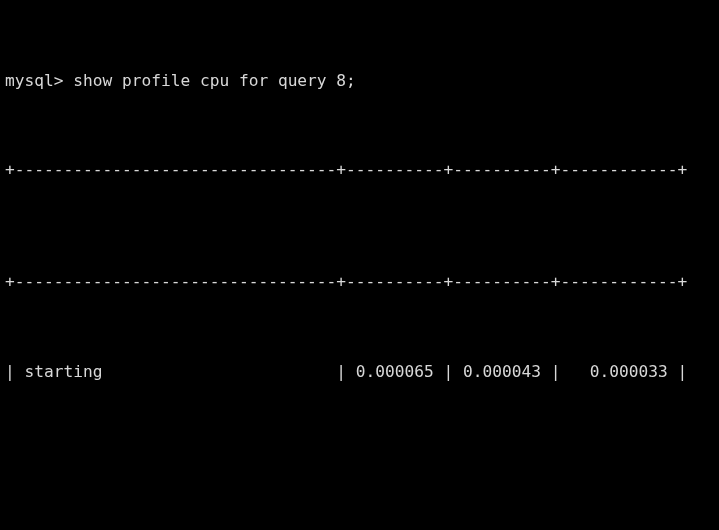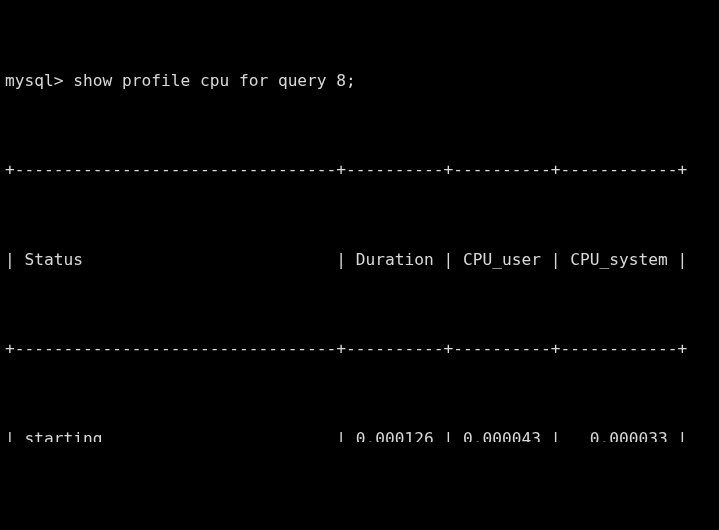--- a/index.html
+++ b/index.html
@@ -52,25 +52,24 @@
 <body>
 
 <div id="terminal">
 
   <div id="screen">
 
     <div class="line">mysql&gt; show profile cpu for query 8;</div>
 
     <div class="line rule">+---------------------------------+----------+----------+------------+</div>
 
-    <div class="line">| Status                          | Duration | CPU_user | CPU_system |</div>
 
     <div class="line rule">+---------------------------------+----------+----------+------------+</div>
 
-    <div class="line">| starting                        | 0.000126 | 0.000043 |   0.000033 |</div>
+    <div class="line">| starting                        | 0.000065 | 0.000043 |   0.000033 |</div>
     
     
     
     
     
     
     
     
     
     

